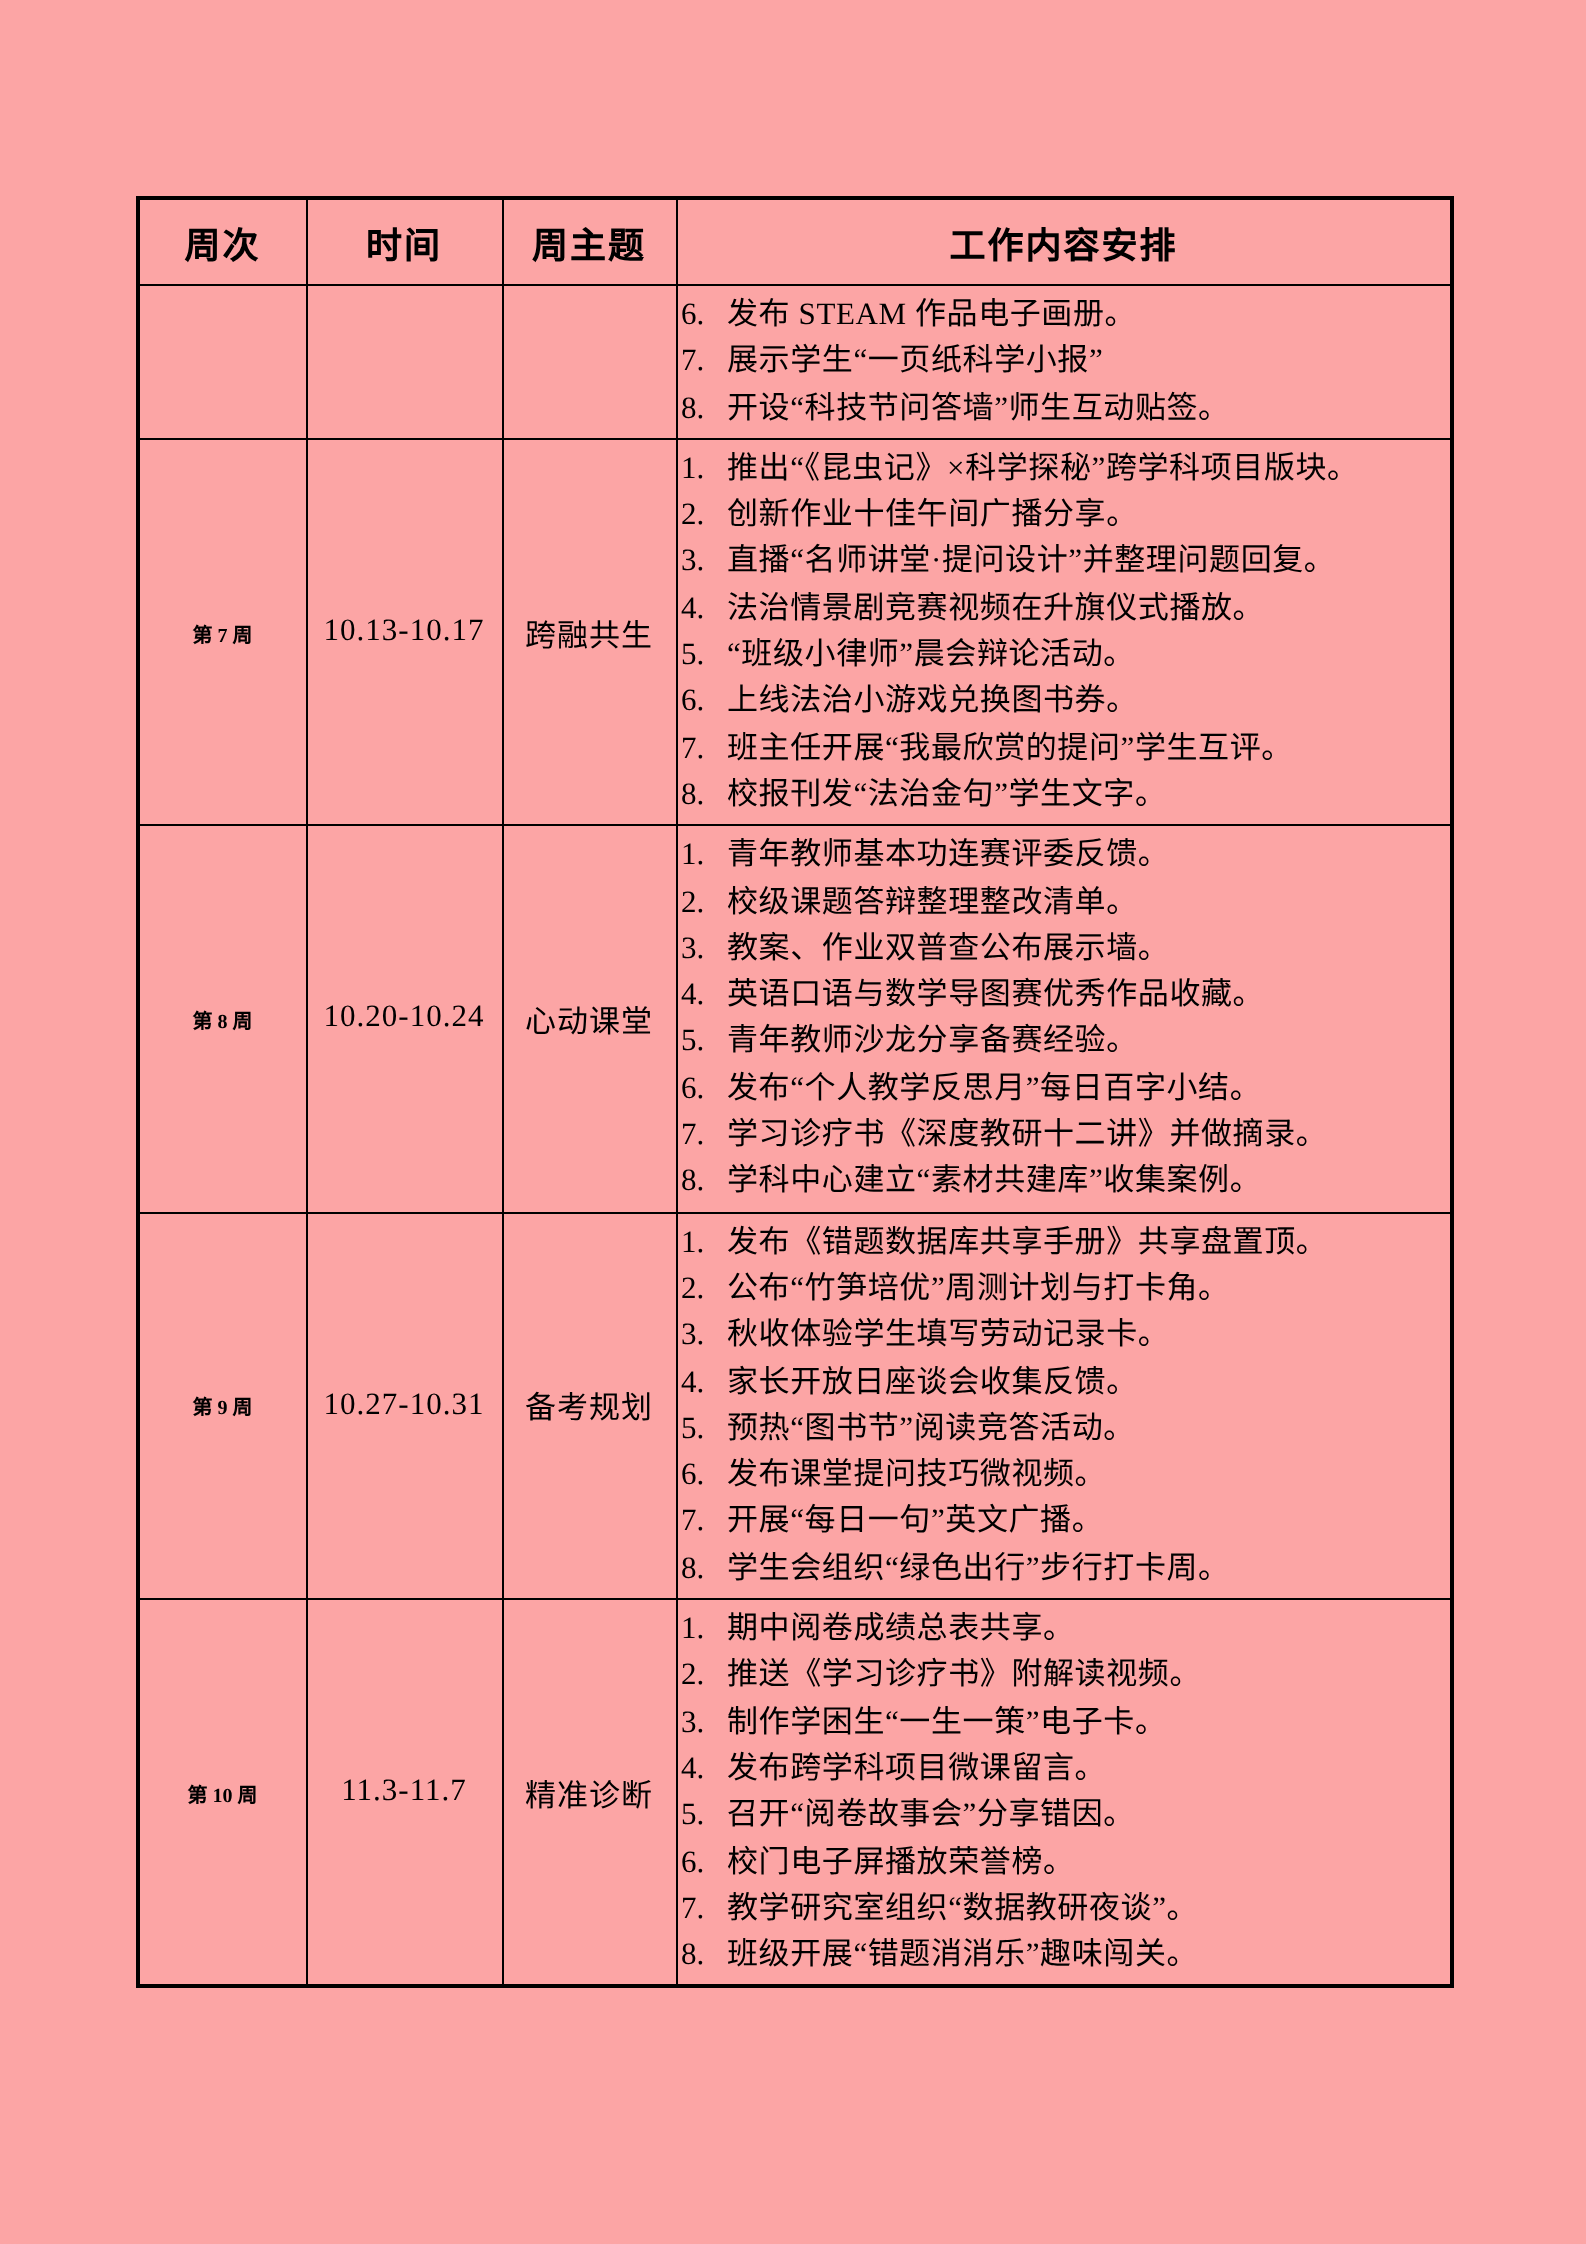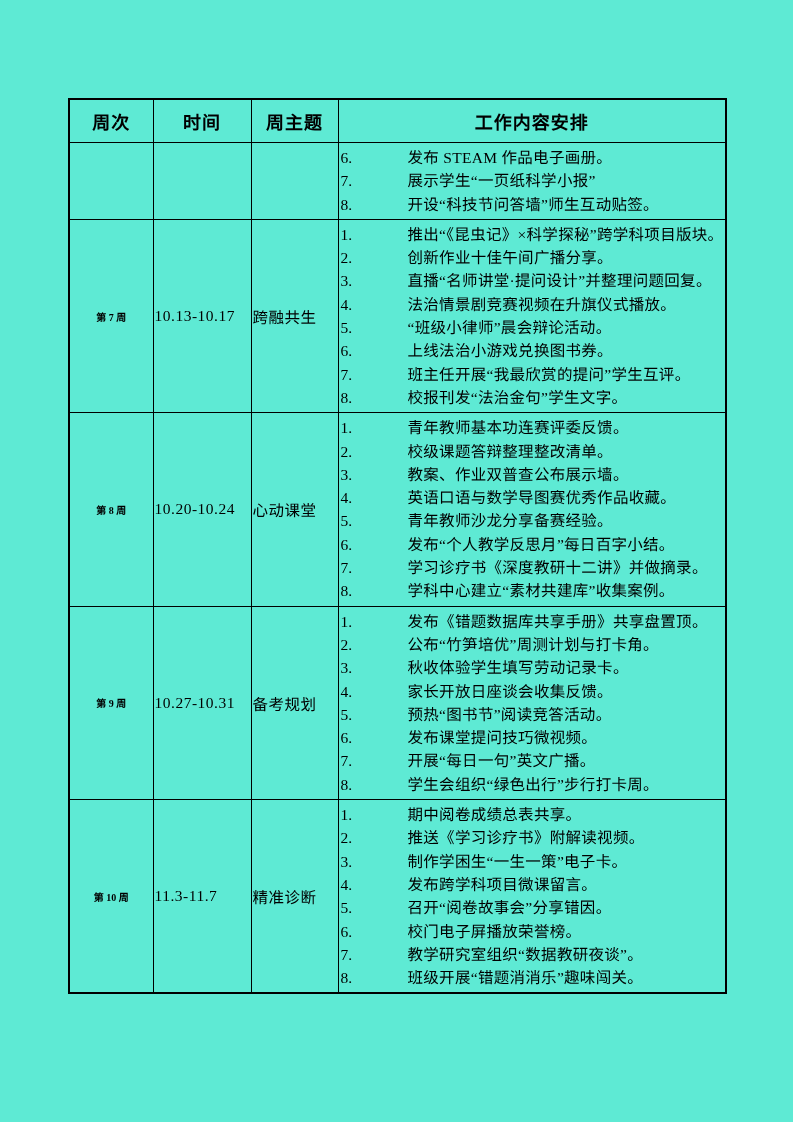--- a/index.html
+++ b/index.html
@@ -4,21 +4,21 @@
 <style>
   html, body {
     margin: 0;
     padding: 0;
     background: #ffffff;
   }
   .sheet {
     position: relative;
     width: 793px;
     height: 1122px;
-    background: #5eead4;
+    background: #fca5a5;
     font-family: "Liberation Serif", "DejaVu Serif", serif;
     color: #000000;
     overflow: hidden;
   }
   table.schedule {
     position: absolute;
     left: 68px;
     top: 98px;
     width: 657px;
     border-collapse: collapse;
@@ -40,20 +40,21 @@
     letter-spacing: 1px;
   }
   td.week-cell {
     font-weight: bold;
     text-align: center;
     font-size: 10px;
     padding: 2px 1px;
   }
   td.time-cell,
   td.theme-cell {
+    text-align: center;
     font-size: 15.5px;
     padding: 2px 1px;
     letter-spacing: 0.5px;
   }
   td.content-cell {
     padding: 3px 2px 3px 2px;
     font-size: 15.5px;
     vertical-align: middle;
   }
   .task-item {
@@ -61,21 +62,20 @@
     line-height: 23.3px;
     white-space: nowrap;
   }
   .task-num {
     flex: 0 0 23px;
     width: 23px;
   }
   .task-text {
     flex: 1 1 auto;
     letter-spacing: 0.3px;
-    margin-left: 44px;
   }
 </style>
 </head>
 <body>
 
 <div class="sheet">
   <table class="schedule">
     <colgroup>
       <col style="width:84px">
       <col style="width:98px">

